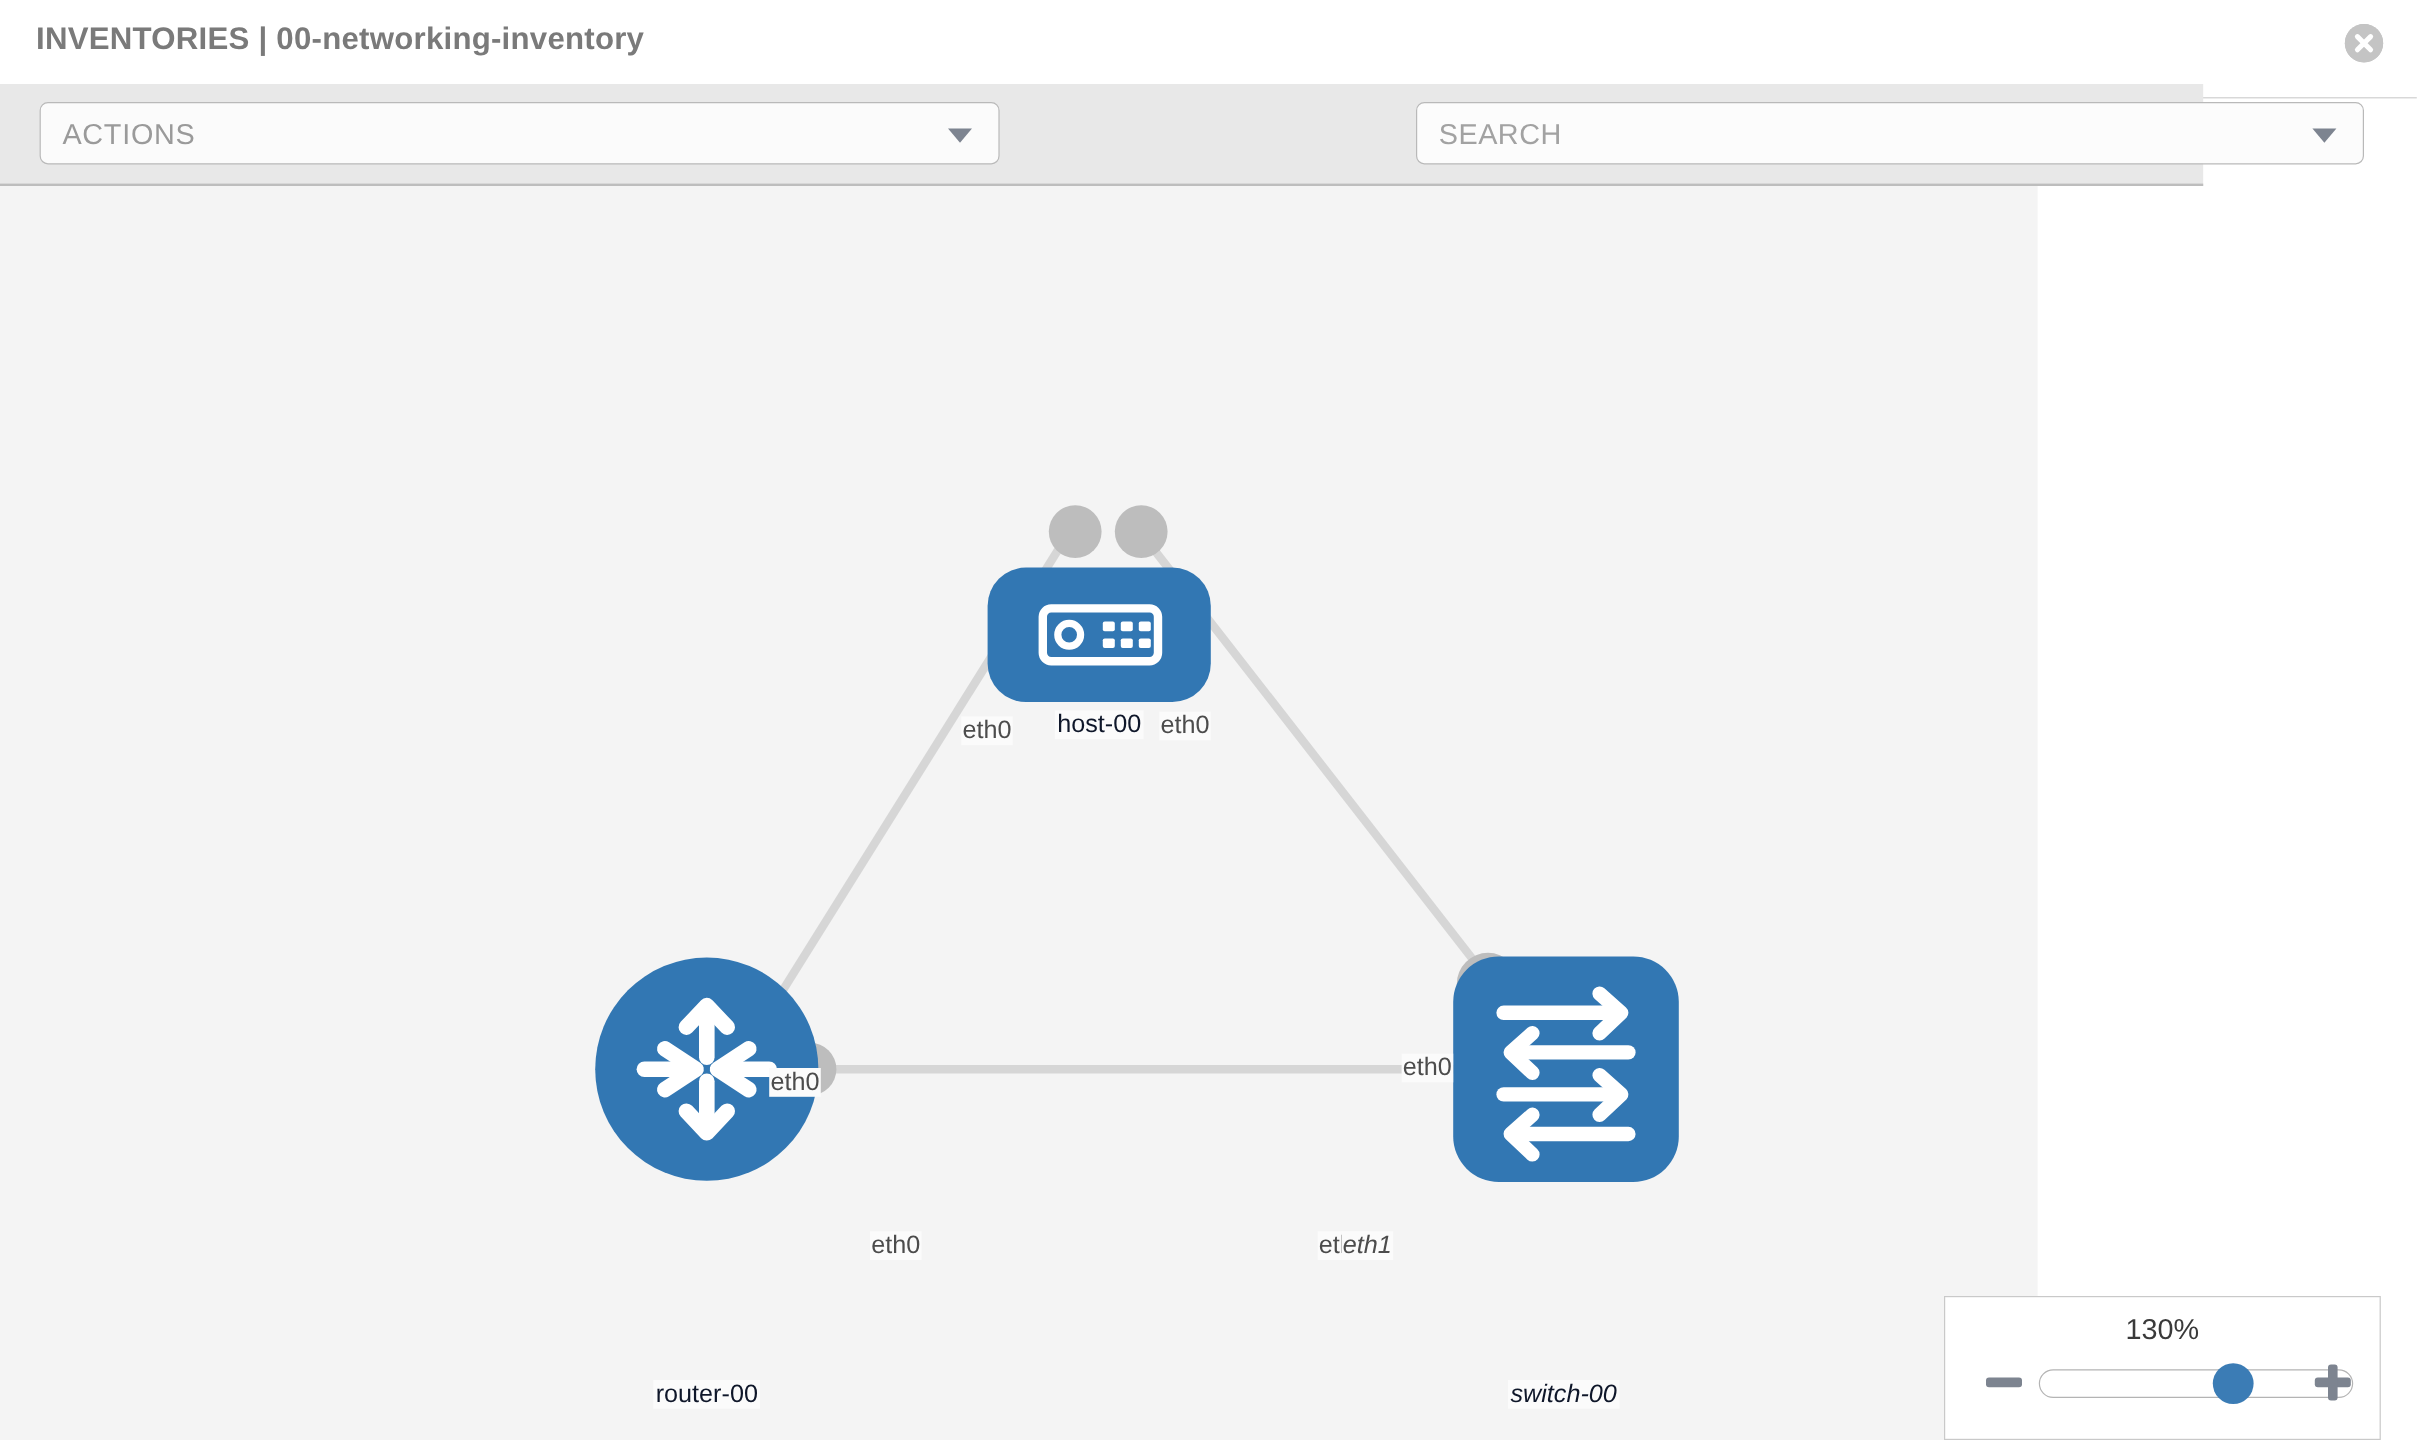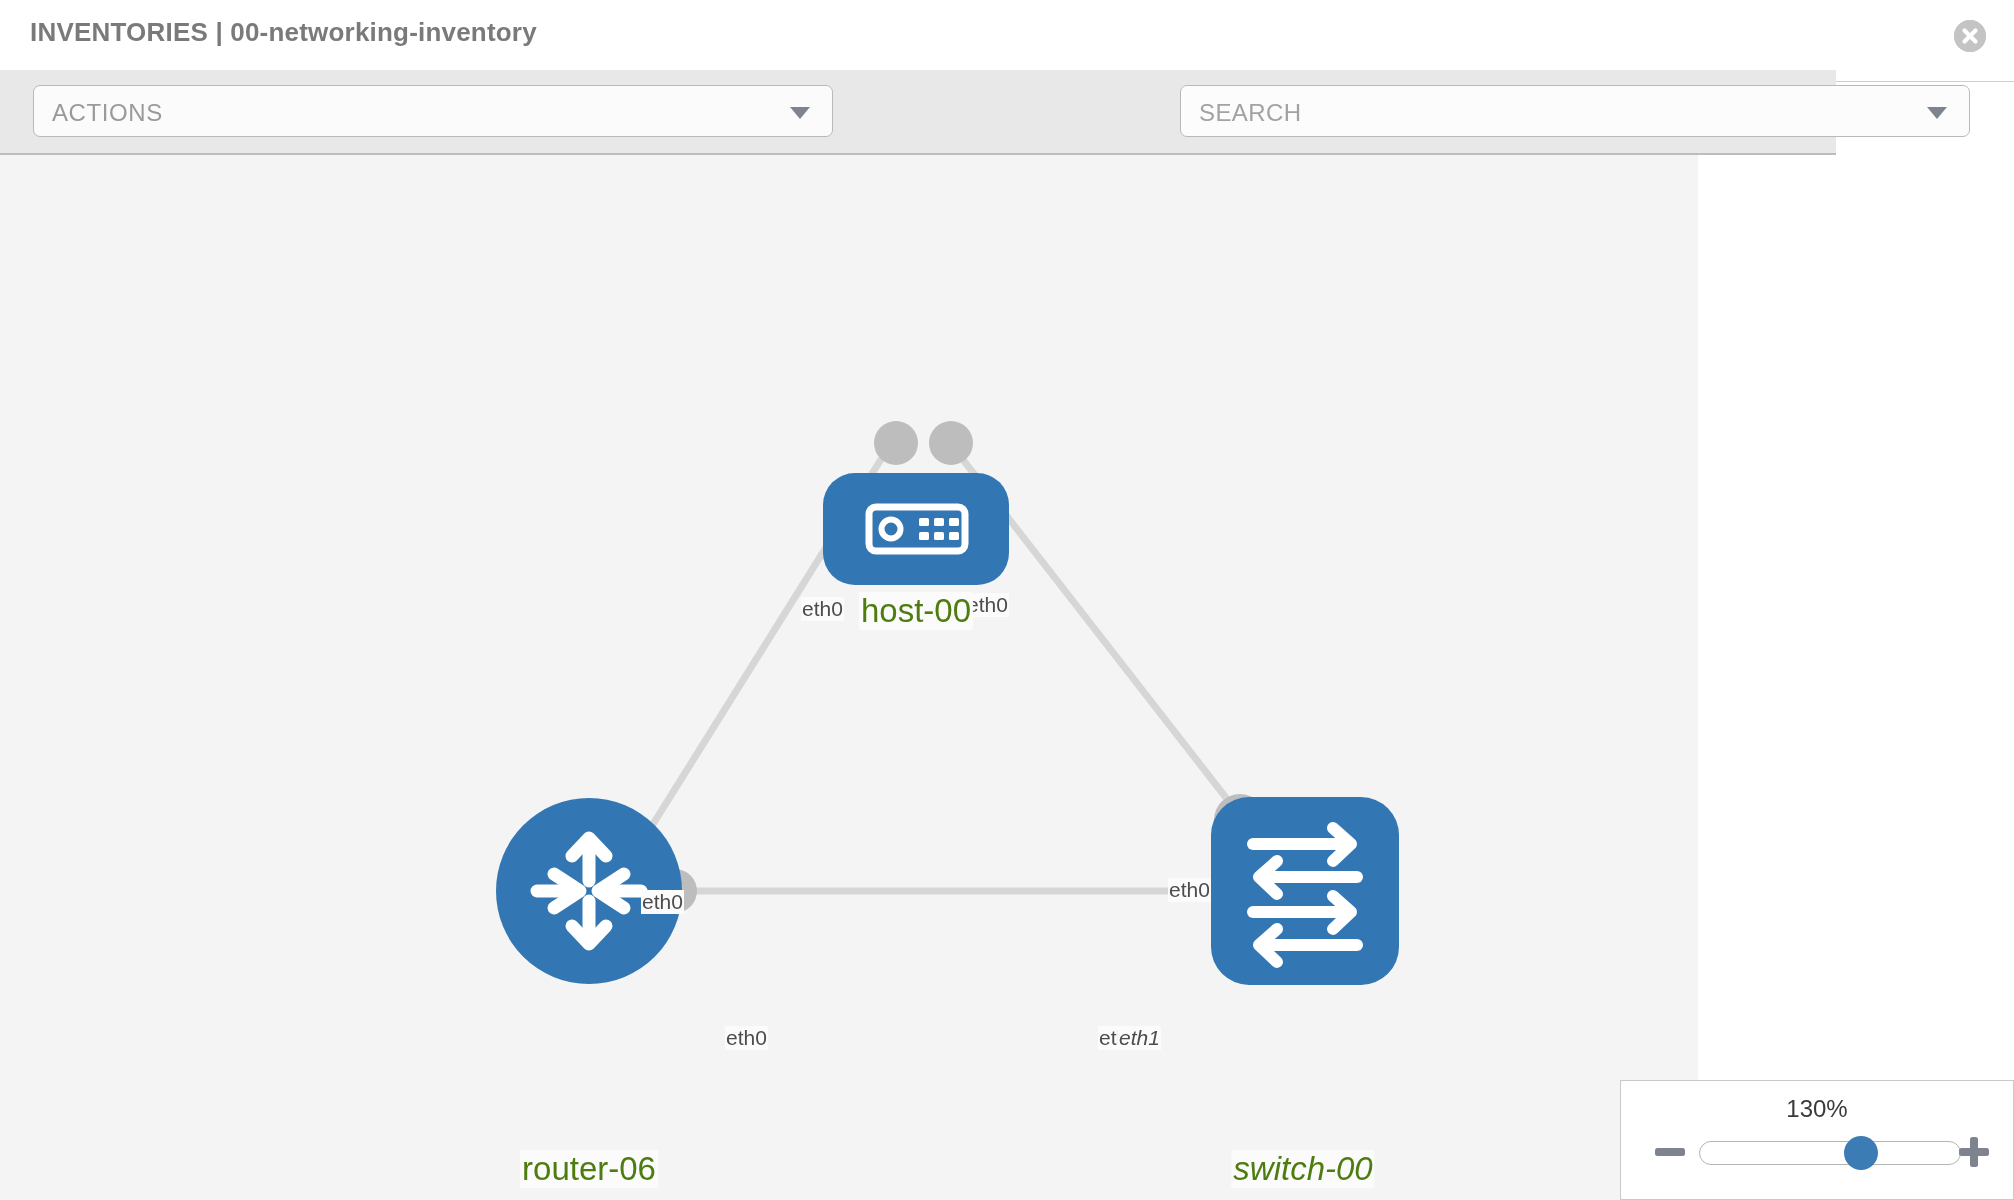--- a/index.html
+++ b/index.html
@@ -136,41 +136,41 @@
   .graph-svg {
     position: absolute;
     left: 0; top: 0;
     width: 2014px;
     height: 1045px;
   }
 
   .node-label {
     position: absolute;
     background: #fbfbfb;
-    color: #4d7c0f;
-    font-size: 33px;
+    color: #0f172a;
+    font-size: 21px;
     white-space: nowrap;
     padding: 0 2px;
     transform: translateX(-50%);
   }
   .if-label {
     position: absolute;
     background: #fbfbfb;
     color: #4c4c4c;
     font-size: 21px;
     white-space: nowrap;
     padding: 0 1px;
   }
 
   
   .zoom-panel {
     position: absolute;
     left: 1620px;
     top: 1080px;
-    width: 394px;
+    width: 364px;
     height: 120px;
     background: #ffffff;
     border: 1px solid #c9c9c9;
     box-sizing: border-box;
   }
   .zoom-value {
     position: absolute;
     top: 14px;
     left: 0;
     width: 100%;
@@ -331,21 +331,21 @@
 
     <span class="if-label" style="left:801px;  top:442px;">eth0</span>
     <span class="if-label" style="left:966px;  top:438px;">eth0</span>
     <span class="if-label" style="left:641px;  top:735px;">eth0</span>
     <span class="if-label" style="left:1168px; top:723px;">eth0</span>
     <span class="if-label" style="left:725px;  top:871px;">eth0</span>
     <span class="if-label" style="left:1098px; top:871px;">eth0</span>
     <span class="if-label" style="left:1118px; top:871px;font-style:italic;">eth1</span>
 
     <span class="node-label" style="left:916px;  top:437px;">host-00</span>
-    <span class="node-label" style="left:589px;  top:995px;">router-06</span>
+    <span class="node-label" style="left:589px;  top:995px;">router-00</span>
     <span class="node-label" style="left:1303px; top:995px;font-style:italic;">switch-00</span>
 
   </div>
 
   <div class="zoom-panel">
     <div class="zoom-value">130%</div>
     <div class="zoom-row">
 
       <div class="zoom-minus">
         <svg width="34" height="38" viewBox="0 0 34 38">

